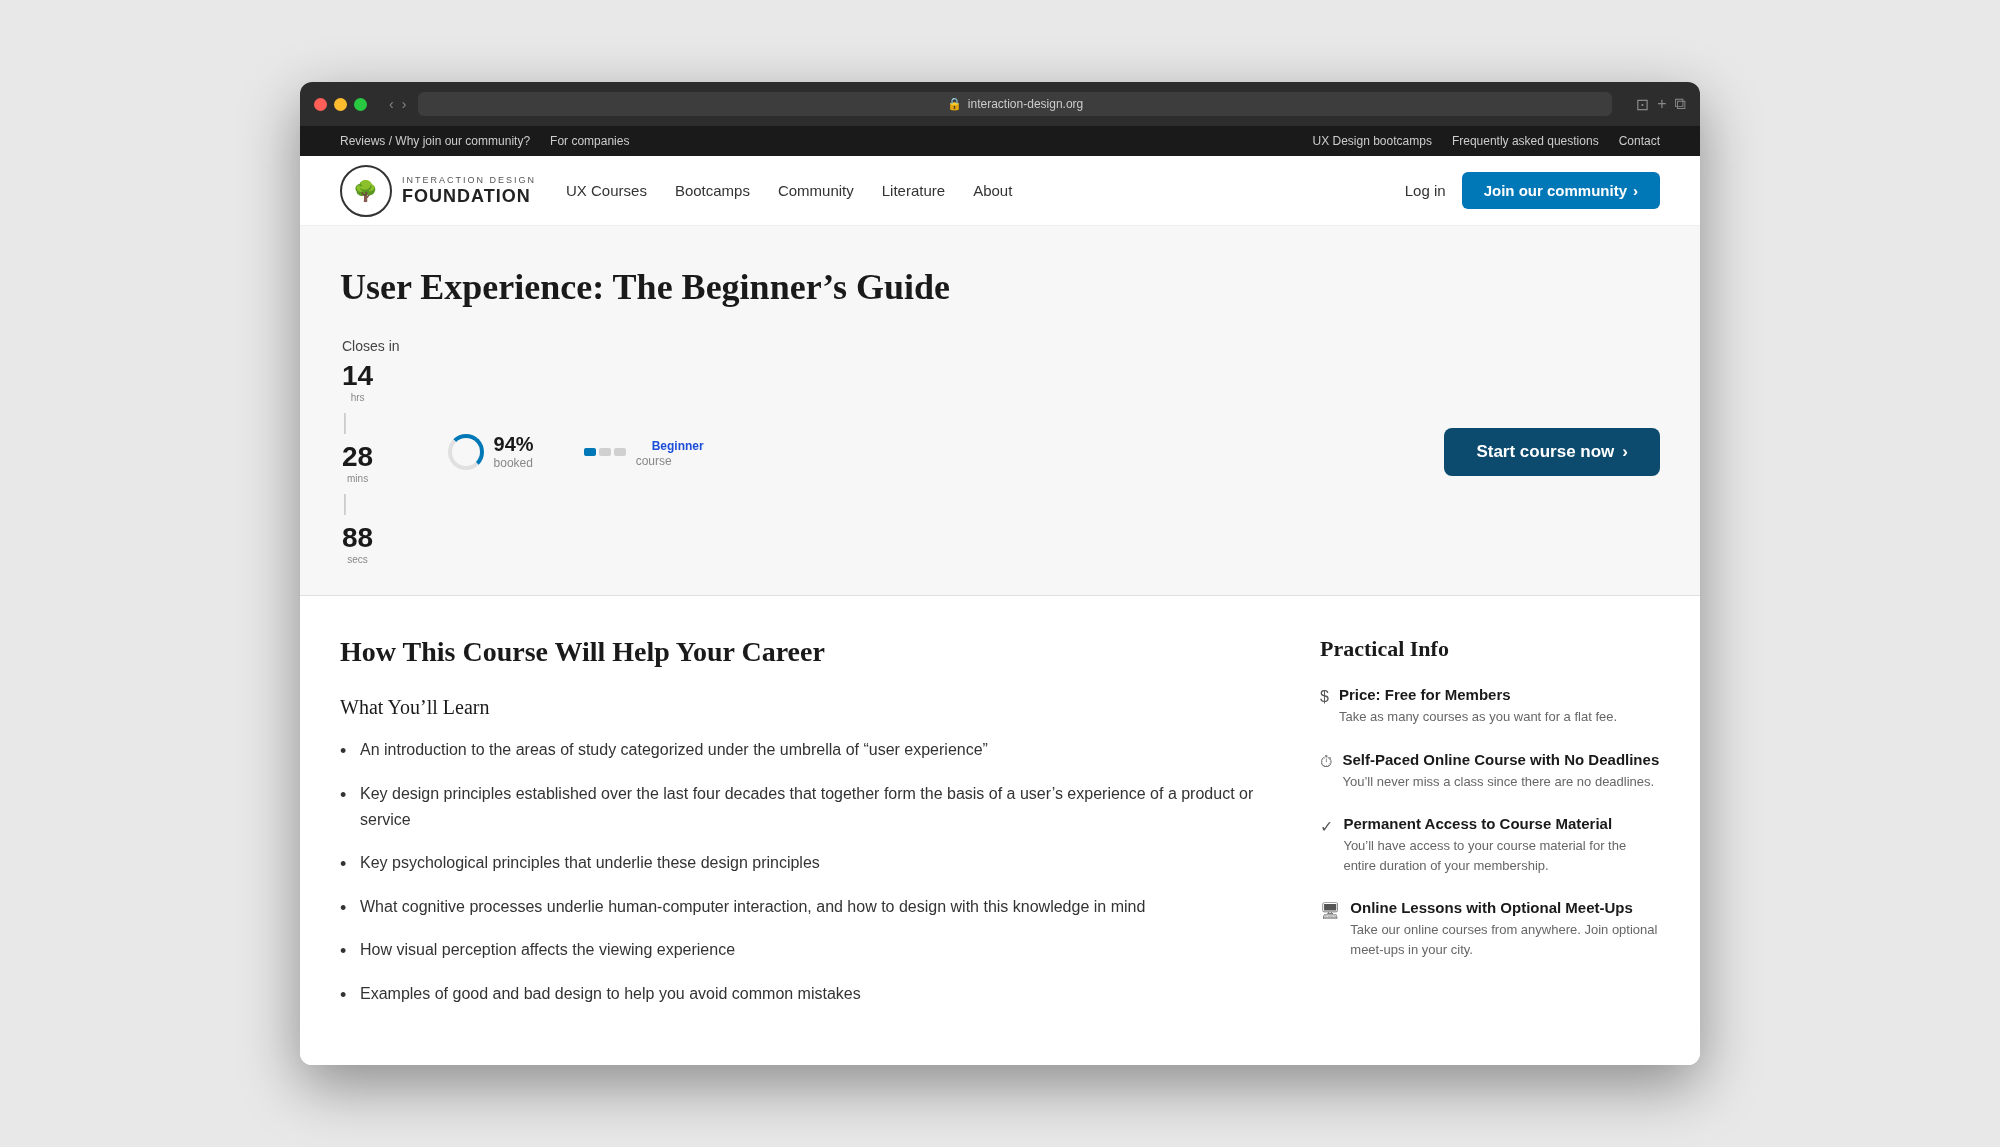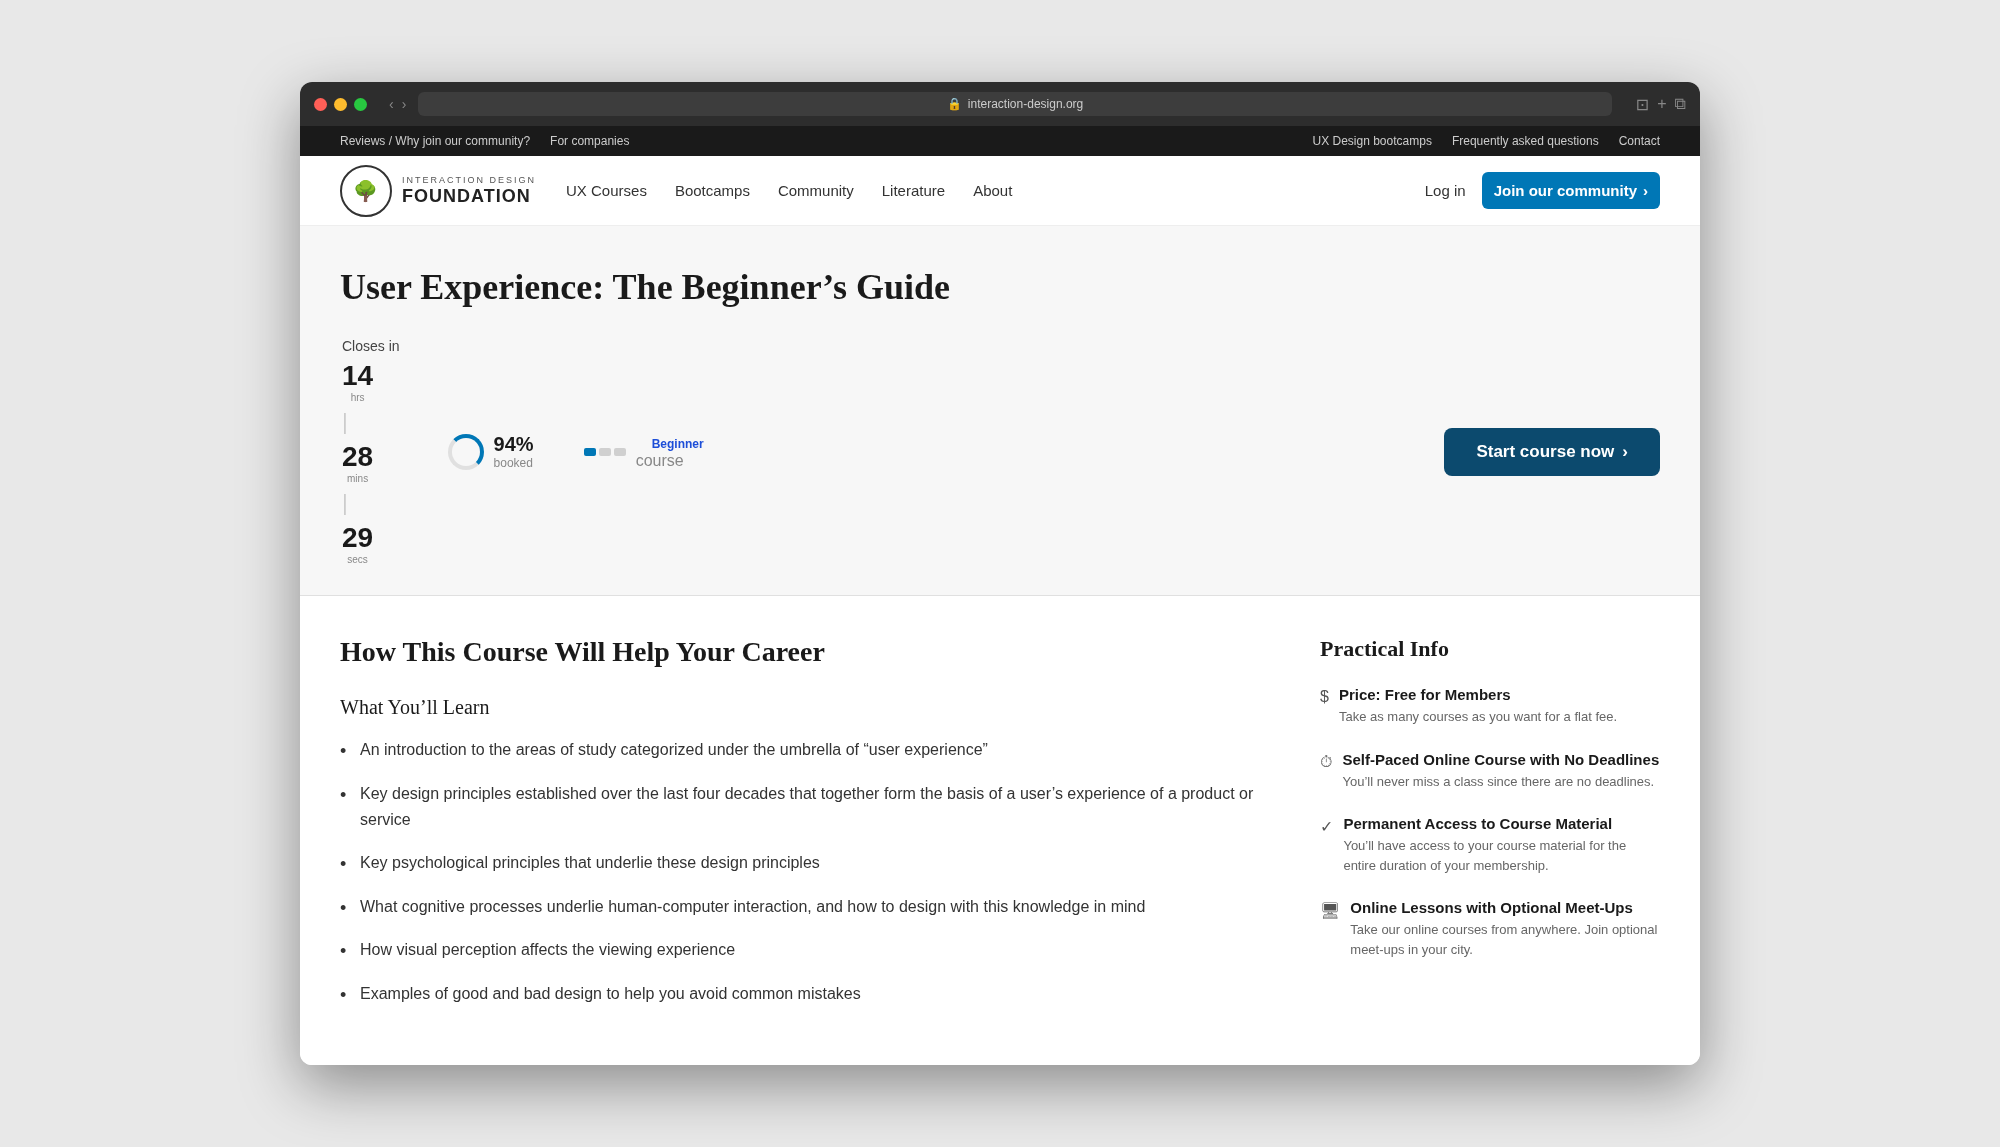--- a/index.html
+++ b/index.html
@@ -77,21 +77,21 @@
     .logo-text-big { font-size: 18px; font-weight: 700; letter-spacing: 1px; color: #222; }
     .nav-links { display: flex; gap: 28px; align-items: center; flex: 1; }
     .nav-link { color: #333; text-decoration: none; font-size: 15px; cursor: pointer; }
     .nav-right { display: flex; align-items: center; gap: 16px; margin-left: auto; }
     .login-btn {
       color: #333; font-size: 15px; cursor: pointer; background: none; border: none;
       font-family: inherit; font-weight: 500;
     }
     .join-btn {
       background: #0077b6; color: #fff; border: none; border-radius: 6px;
-      padding: 10px 12px; font-size: 15px; cursor: pointer; font-weight: 600;
+      padding: 10px 22px; font-size: 15px; cursor: pointer; font-weight: 600;
       display: flex; align-items: center; gap: 6px; font-family: inherit;
     }
 
     
     .course-banner {
       background: #f7f7f7;
       padding: 40px 40px 30px;
       border-bottom: 1px solid #e0e0e0;
     }
     .course-title {
@@ -114,21 +114,21 @@
       border-right-color: #0077b6;
     }
     .booked-pct { font-size: 20px; font-weight: 700; color: #1a1a1a; }
     .booked-label { font-size: 12px; color: #888; display: block; }
     .level-area { display: flex; align-items: center; gap: 10px; }
     .level-dots { display: flex; gap: 3px; }
     .level-dot { width: 12px; height: 8px; border-radius: 2px; }
     .level-dot-filled { background: #0077b6; }
     .level-dot-empty { background: #d0d0d0; }
     .level-text { font-size: 12px; font-weight: 700; color: #1d4ed8; margin-left: 16px; }
-    .level-sub { font-size: 16px; color: #888; display: block; }
+    .level-sub { font-size: 12px; color: #888; display: block; }
     .start-btn {
       background: #0c4a6e; color: #fff; border: none; border-radius: 8px;
       padding: 14px 32px; font-size: 17px; font-weight: 700; cursor: pointer;
       display: flex; align-items: center; gap: 8px; font-family: inherit;
       margin-left: auto;
     }
 
     
     .page-content {
       background: #fff;
@@ -239,21 +239,21 @@
           <span class="time-num">14</span>
           <span class="time-label">hrs</span>
         </div>
         <span class="time-sep">|</span>
         <div class="time-block">
           <span class="time-num">28</span>
           <span class="time-label">mins</span>
         </div>
         <span class="time-sep">|</span>
         <div class="time-block">
-          <span class="time-num">29</span>
+          <span class="time-num">88</span>
           <span class="time-label">secs</span>
         </div>
       </div>
 
       <div class="booked-area">
         <div class="donut"></div>
         <div>
           <span class="booked-pct">94%</span>
           <span class="booked-label">booked</span>
         </div>

